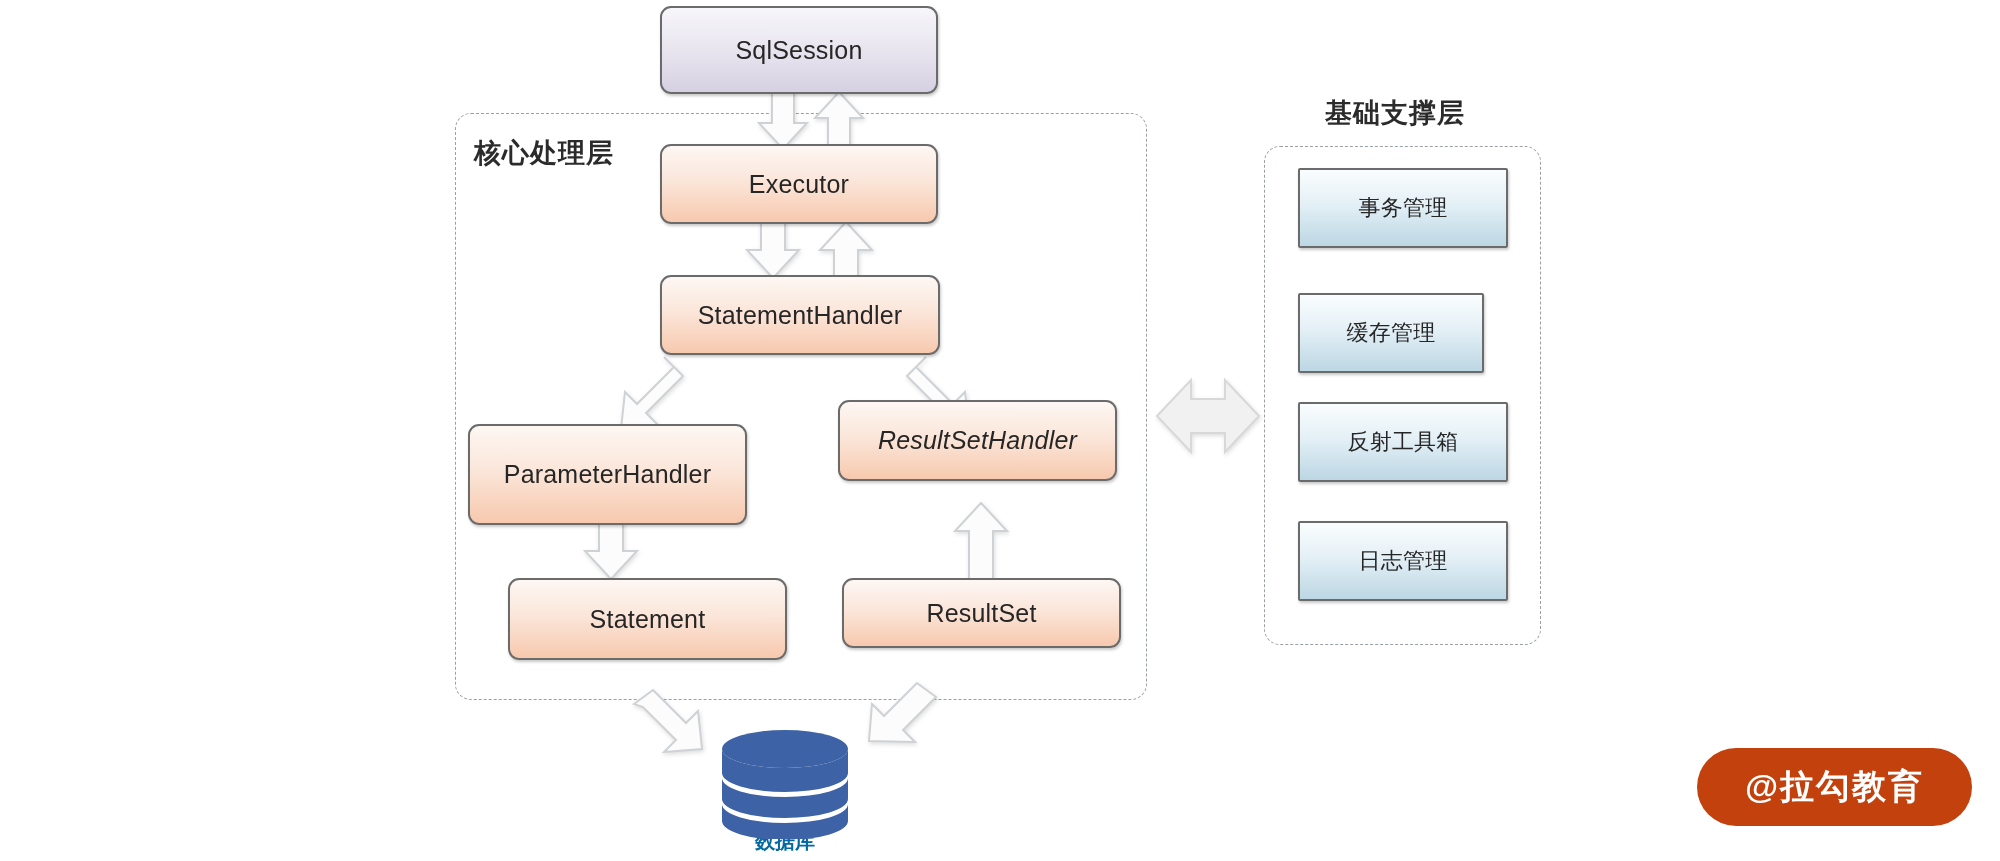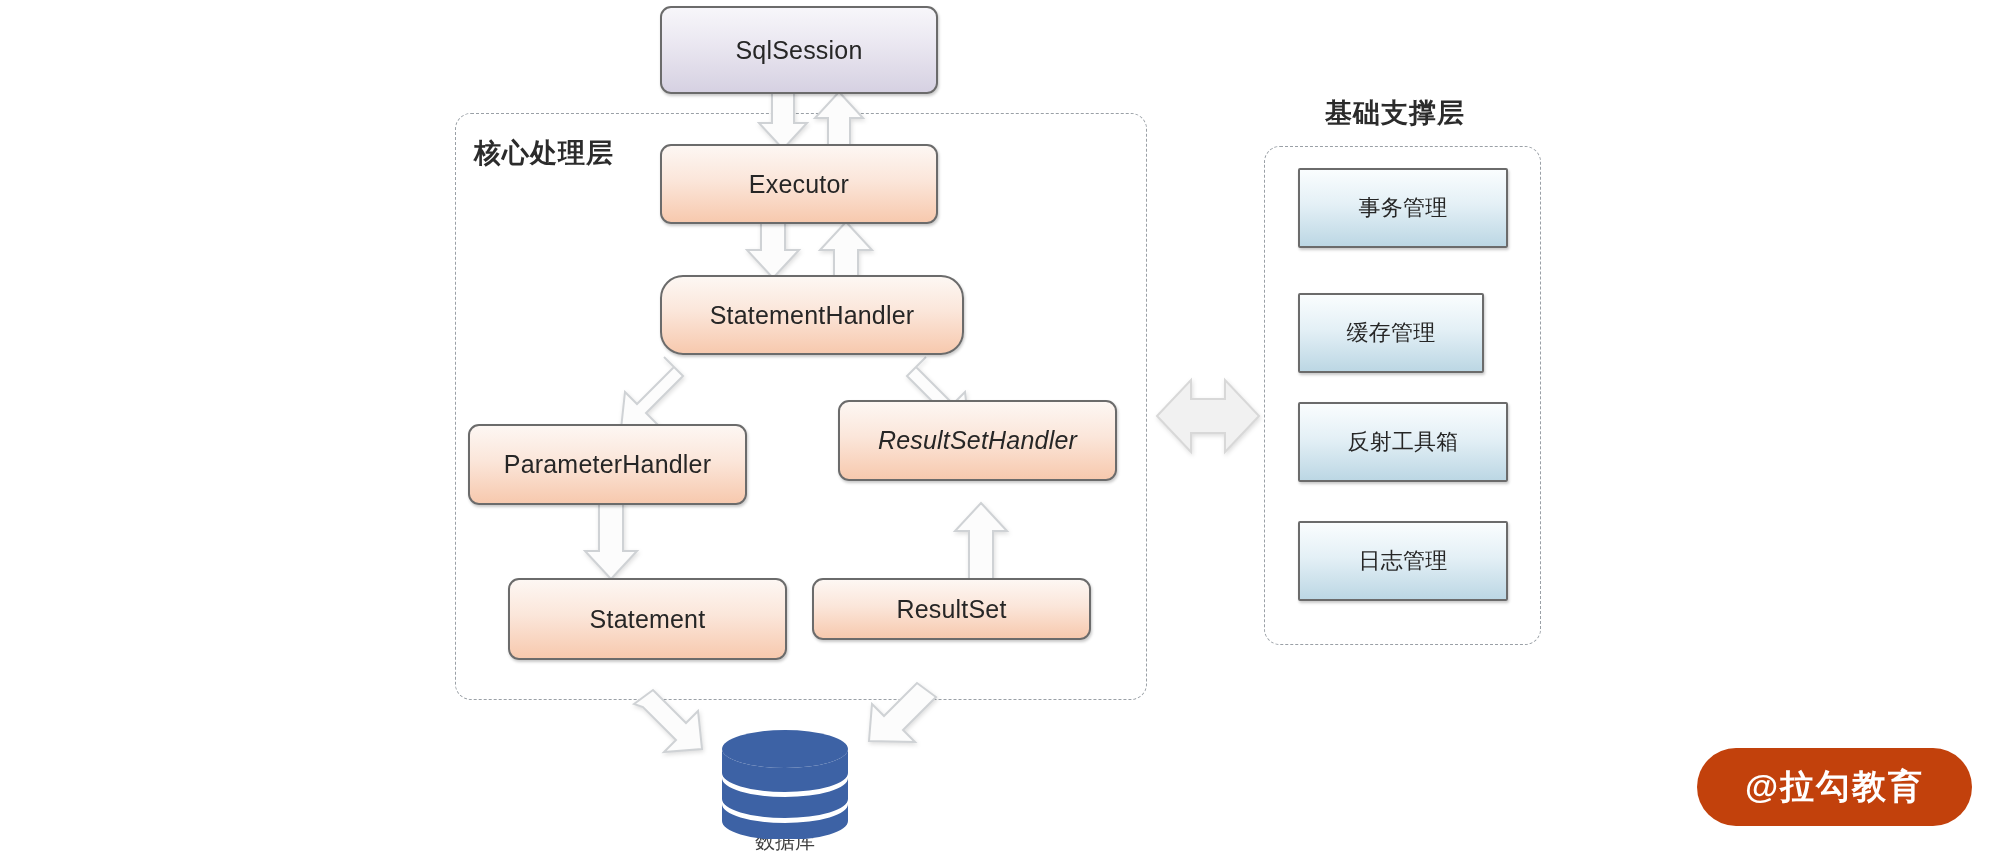--- a/index.html
+++ b/index.html
@@ -59,25 +59,25 @@
   }
   .node.blue{
     background:linear-gradient(180deg,#fafdfe 0%,#e4f0f6 45%,#bcd7e4 100%);
     border-width:2.6px;
     border-radius:2px;
     font-size:22px;
   }
 
   #n-sqlsession      { left:660px;  top:6px;   width:278px; height:88px; }
   #n-executor        { left:660px;  top:144px; width:278px; height:80px; }
-  #n-statementhandler{ left:660px;  top:275px; width:304px; height:80px;border-radius:23px; }
-  #n-parameterhandler{ left:468px;  top:424px; width:279px; height:81px; }
+  #n-statementhandler{ left:660px;  top:275px; width:280px; height:80px; }
+  #n-parameterhandler{ left:468px;  top:424px; width:279px; height:101px; }
   #n-resultsethandler{ left:838px;  top:400px; width:279px; height:81px;font-style:italic; }
   #n-statement       { left:468px;  top:578px; width:279px; height:82px;margin-left:40px; }
-  #n-resultset       { left:812px;  top:578px; width:279px; height:62px; }
+  #n-resultset       { left:842px;  top:578px; width:279px; height:70px; }
 
   #s-transaction { left:1298px; top:168px; width:210px; height:80px; }
   #s-cache       { left:1298px; top:293px; width:186px; height:80px; }
   #s-reflect     { left:1298px; top:402px; width:210px; height:80px; }
   #s-log         { left:1298px; top:521px; width:210px; height:80px; }
 
   
   .arrow{ position:absolute; z-index:3; }
   .arrow svg{ display:block; overflow:visible; }
   .arrow polygon{
@@ -92,22 +92,22 @@
     stroke-width:2;
   }
 
   
   #db-group{ position:absolute; left:715px; top:729px; width:140px; height:110px; z-index:5;}
   #db-label{
     position:absolute;
     left:660px; top:828px; width:250px;
     text-align:center;
     font-size:20px;
-    font-weight:400;
-    color:#404040;
+    font-weight:700;
+    color:#0369a1;
   }
 
   
   #watermark{
     position:absolute;
     left:1697px; top:748px;
     width:275px; height:78px;
     background:#c2410c;
     border-radius:39px;
     display:flex;

